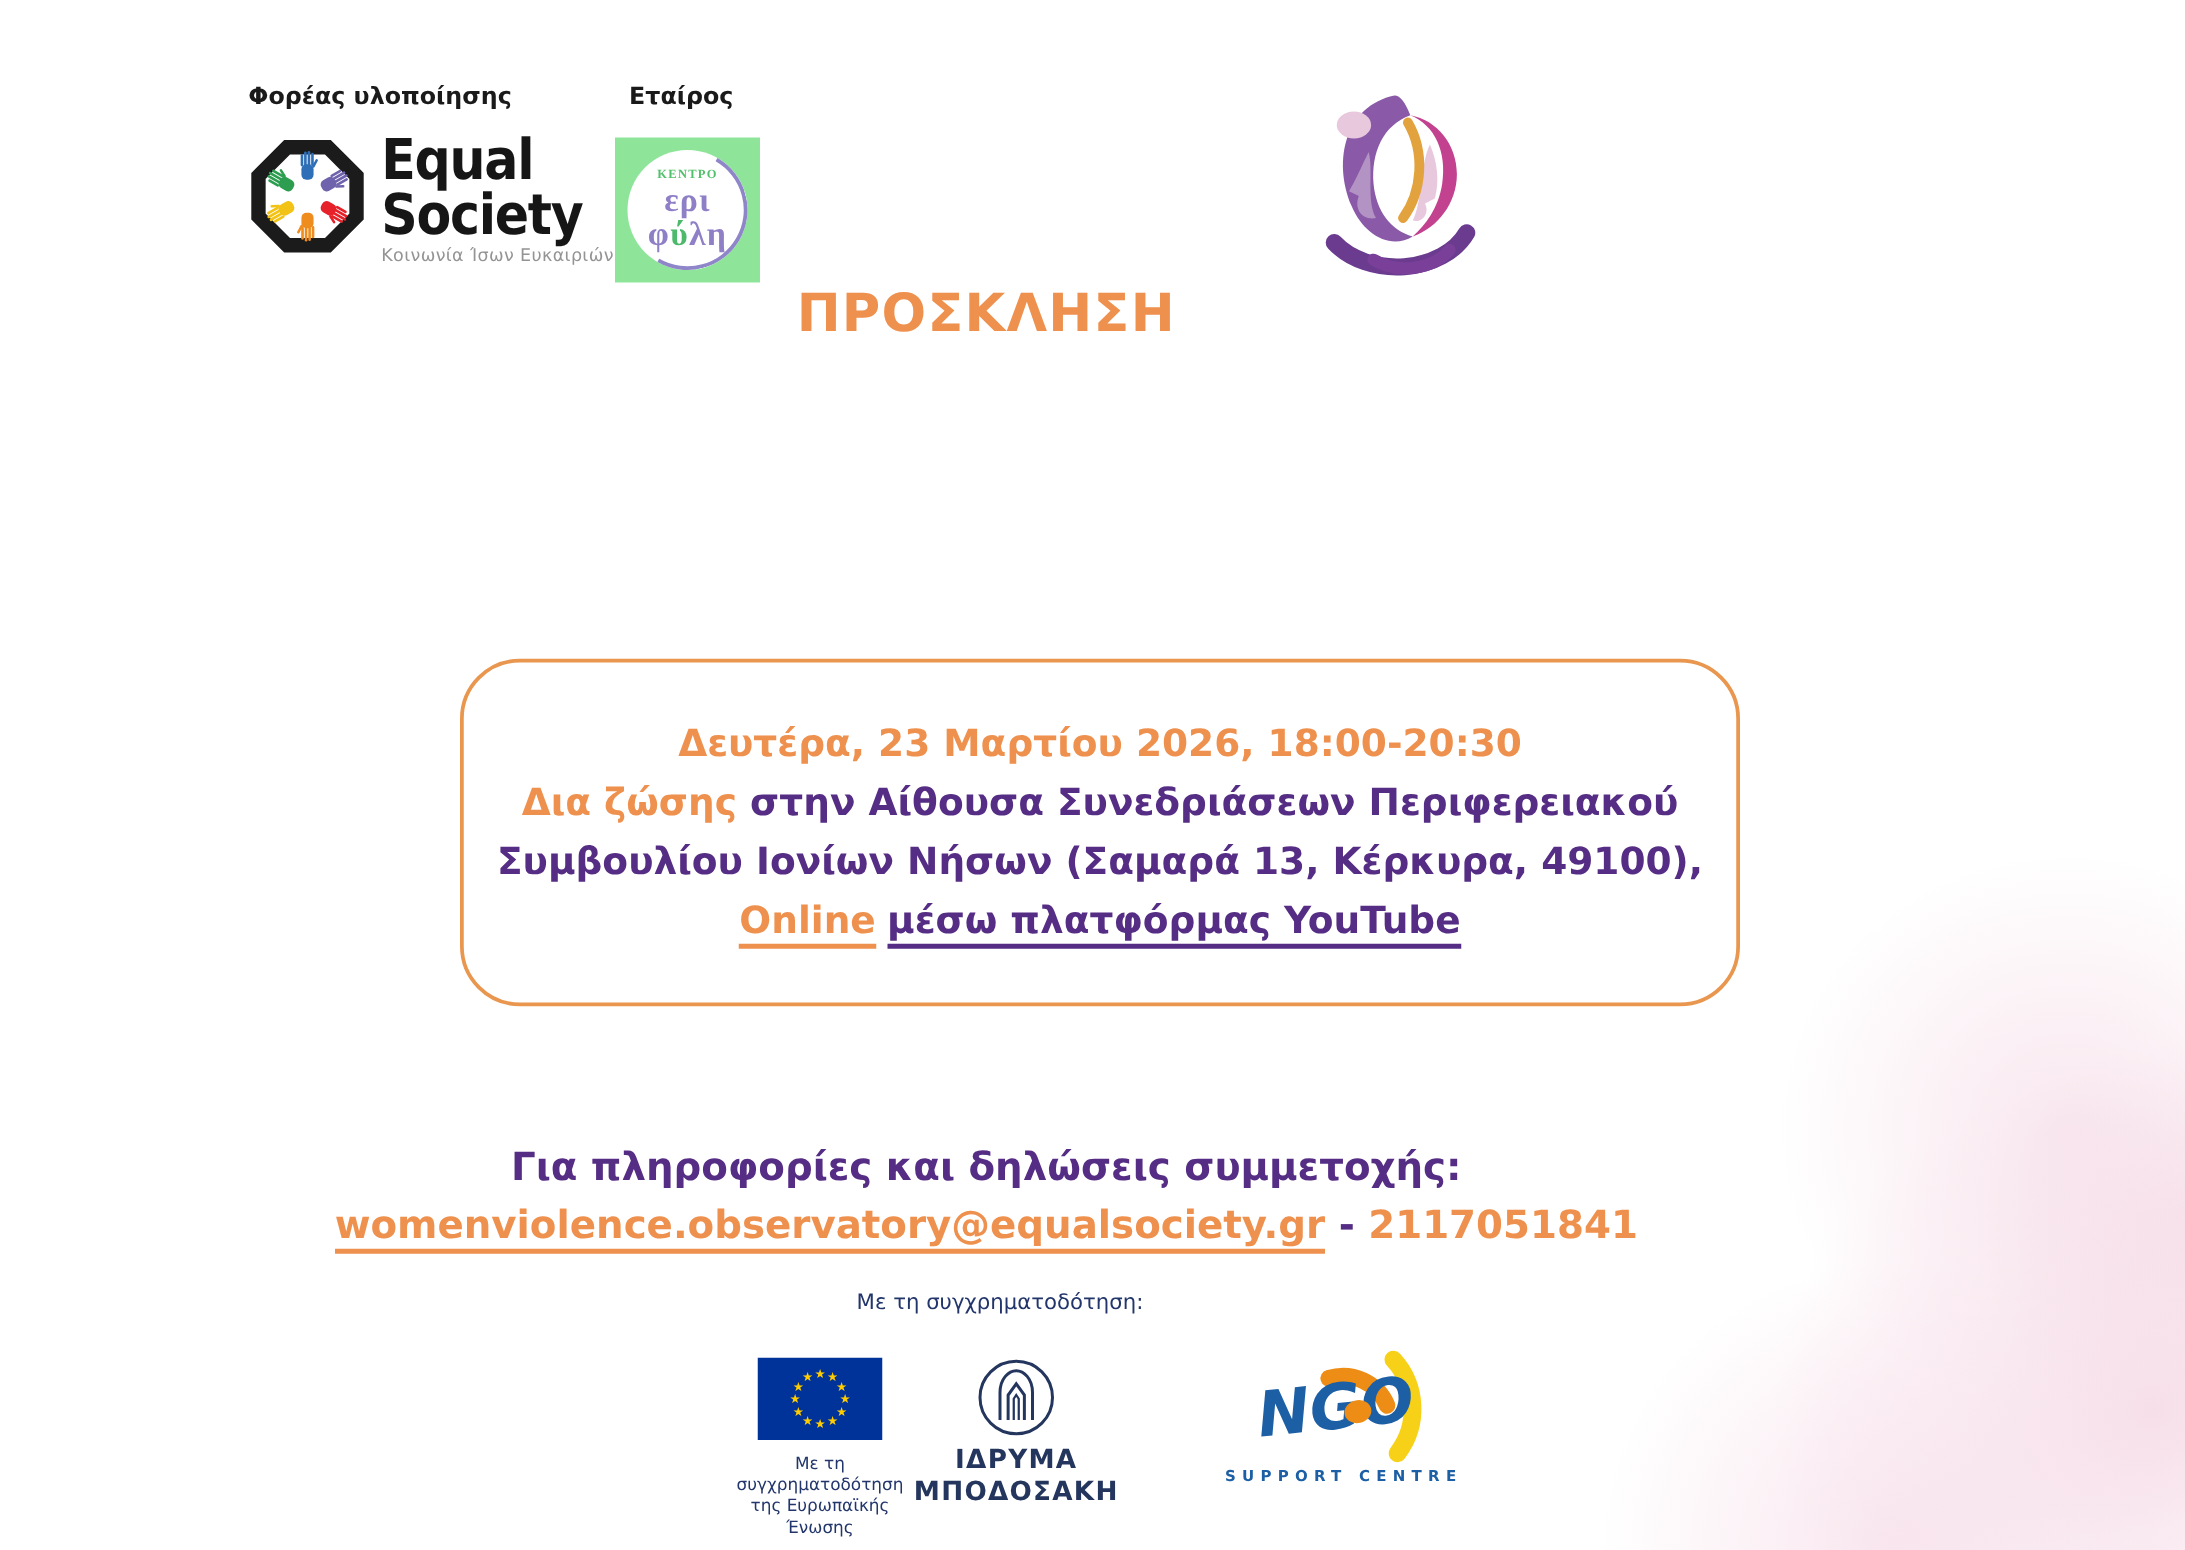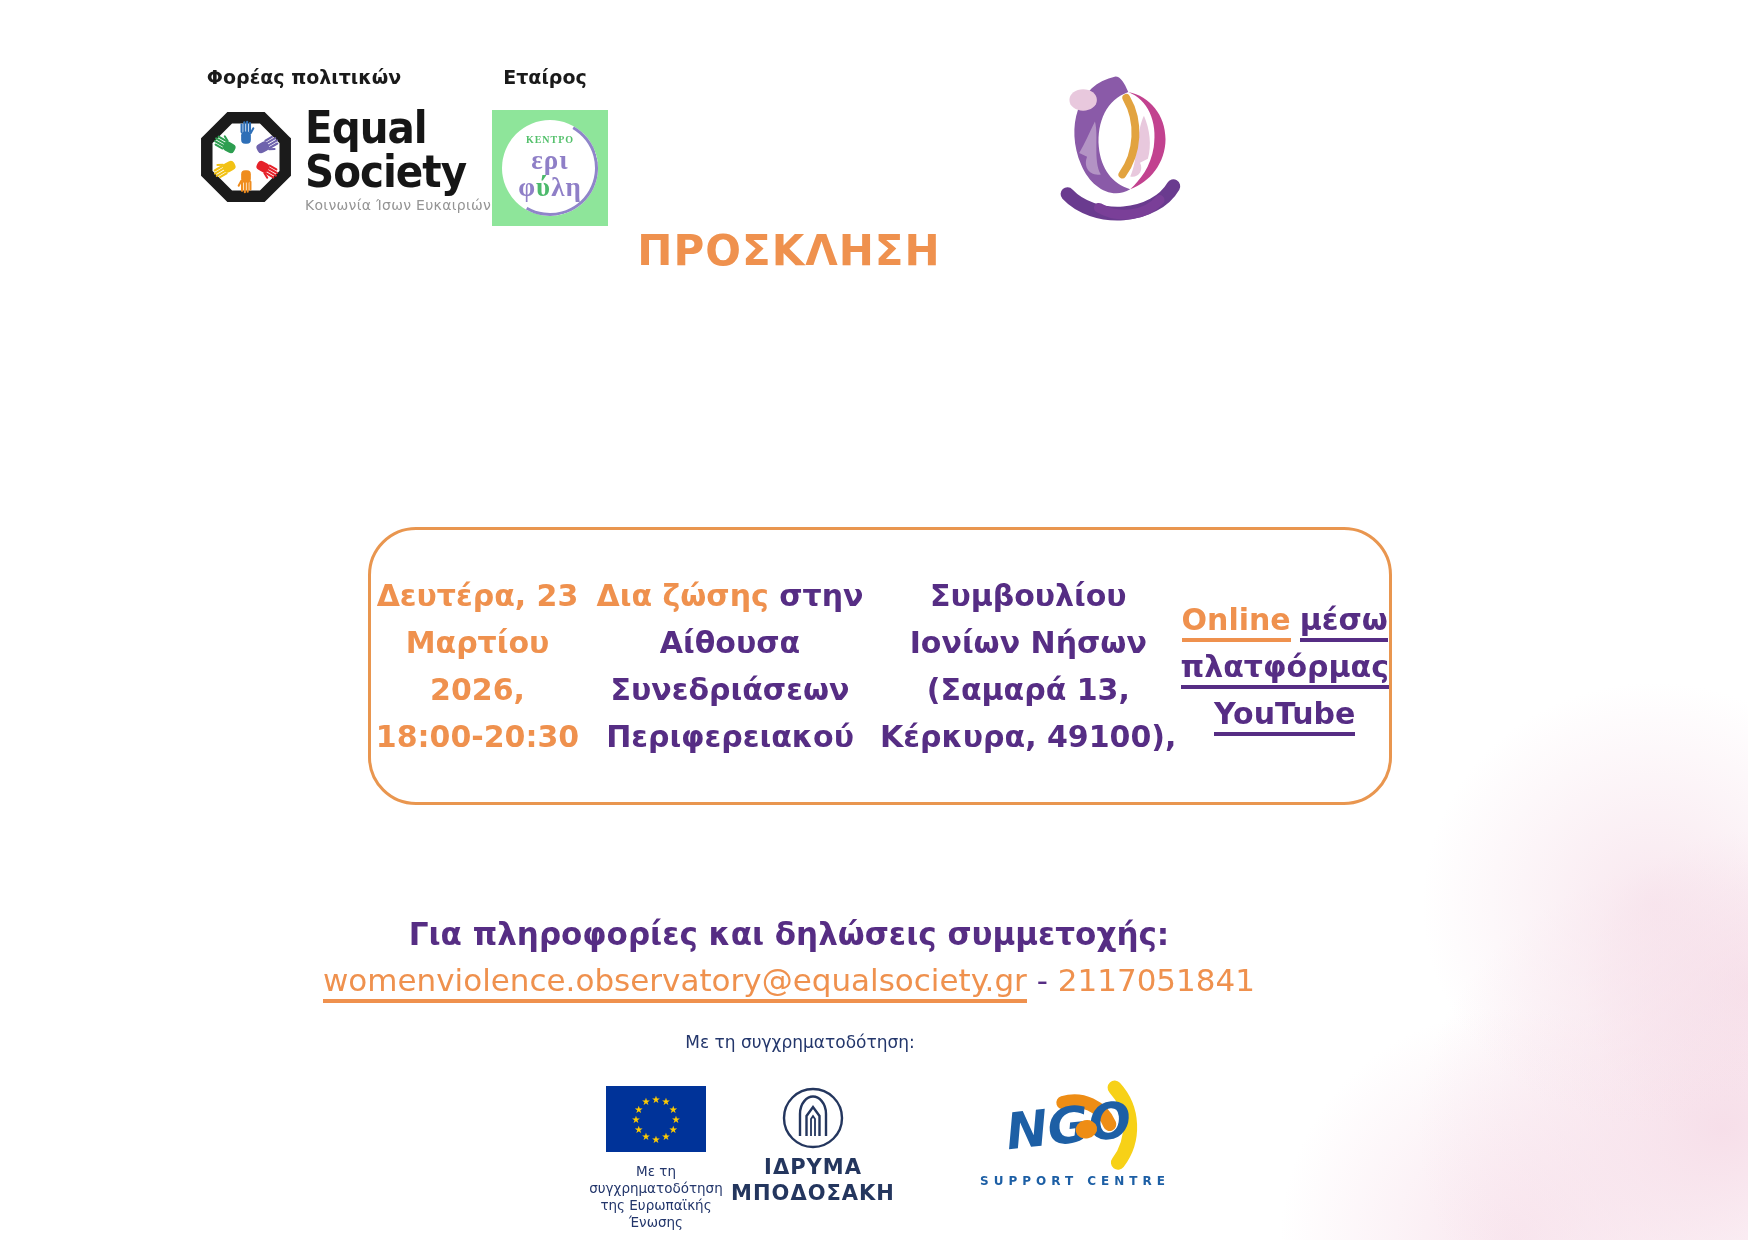--- a/index.html
+++ b/index.html
@@ -33,49 +33,49 @@
   .eri-top{font-size:10px;font-weight:bold;color:#53c06b;letter-spacing:1px;margin-bottom:2px;}
   .eri-line{font-size:27px;font-weight:bold;color:#8f7fc7;letter-spacing:1px;}
   .eri-green{color:#4cb96b;}
   .obs-logo{position:absolute;left:1040px;top:70px;display:flex;align-items:center;gap:14px;}
   .obs-text{font-size:24px;color:#7b2f8e;line-height:31px;letter-spacing:.2px;}
   .title{position:absolute;top:226px;left:0;width:1578px;text-align:center;
     font-size:42px;font-weight:800;color:#ef914e;letter-spacing:1px;}
   .intro{position:absolute;top:303px;left:0;width:1578px;text-align:center;
     font-size:30.5px;font-weight:bold;color:#562d84;line-height:49px;}
   .event-box{position:absolute;left:368px;top:527px;width:1018px;height:272px;
-    border:3px solid #e9964f;border-radius:48px;display:flex;
+    border:3px solid #e9964f;border-radius:48px;display:flex;flex-direction:column;
     justify-content:center;align-items:center;text-align:center;
     font-size:30px;font-weight:bold;line-height:47px;}
   .txt-orange{color:#ef914e;}
   .txt-purple{color:#562d84;}
   .u{border-bottom:4px solid currentColor;padding-bottom:1px;}
   .gap-r{margin-right:9px;}
   .contact-head{position:absolute;top:916px;left:0;width:1578px;text-align:center;
     font-size:31px;font-weight:bold;color:#562d84;}
   .contact-line{position:absolute;top:962px;left:0;width:1578px;text-align:center;
-    font-size:31px;font-weight:normal;}
+    font-size:31px;font-weight:bold;}
   
   .cofund{position:absolute;top:1032px;left:0;width:1600px;text-align:center;
     font-size:17px;font-weight:normal;color:#23366b;}
   .eu-block{position:absolute;left:578px;top:1086px;width:156px;text-align:center;}
   .eu-caption{margin-top:7px;font-size:13.5px;font-weight:normal;color:#23366b;line-height:17px;}
   .bod-block{position:absolute;left:728px;top:1086px;width:170px;text-align:center;color:#24365e;}
   .bod-line{font-size:21px;font-weight:bold;letter-spacing:1px;line-height:26px;}
   .ngo-block{position:absolute;left:968px;top:1076px;width:210px;text-align:center;}
   .ngo-sub{margin-top:-6px;font-size:12px;font-weight:bold;color:#1d5fa5;letter-spacing:5px;text-align:left;padding-left:12px;}
 </style>
 </head>
 <body>
 
 <div class="poster">
 
   <div class="pink-wash"></div>
 
-  <div class="hdr-label lbl-impl">Φορέας πολιτικών</div>
+  <div class="hdr-label lbl-impl">Φορέας υλοποίησης</div>
   <div class="hdr-label lbl-partner">Εταίρος</div>
 
   <div class="es-logo">
     <span>
       <svg width="106" height="106" viewBox="0 0 120 120">
         <defs>
           <g id="hnd">
             <rect x="-5.5" y="-3" width="11" height="14" rx="4.5"></rect>
             <rect x="-6.2" y="-12" width="2.4" height="11" rx="1.2"></rect>
             <rect x="-3.1" y="-14.5" width="2.4" height="13" rx="1.2"></rect>

